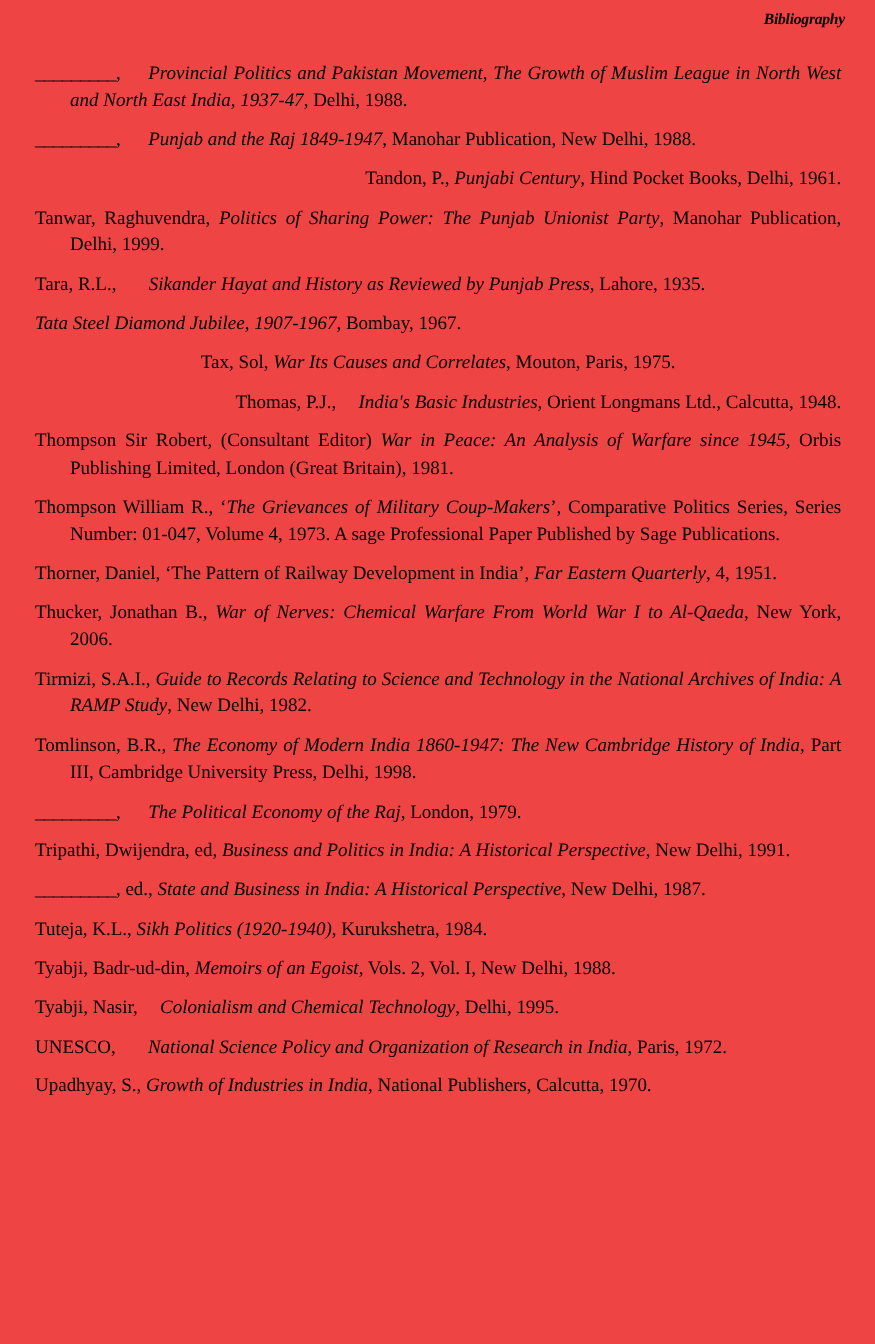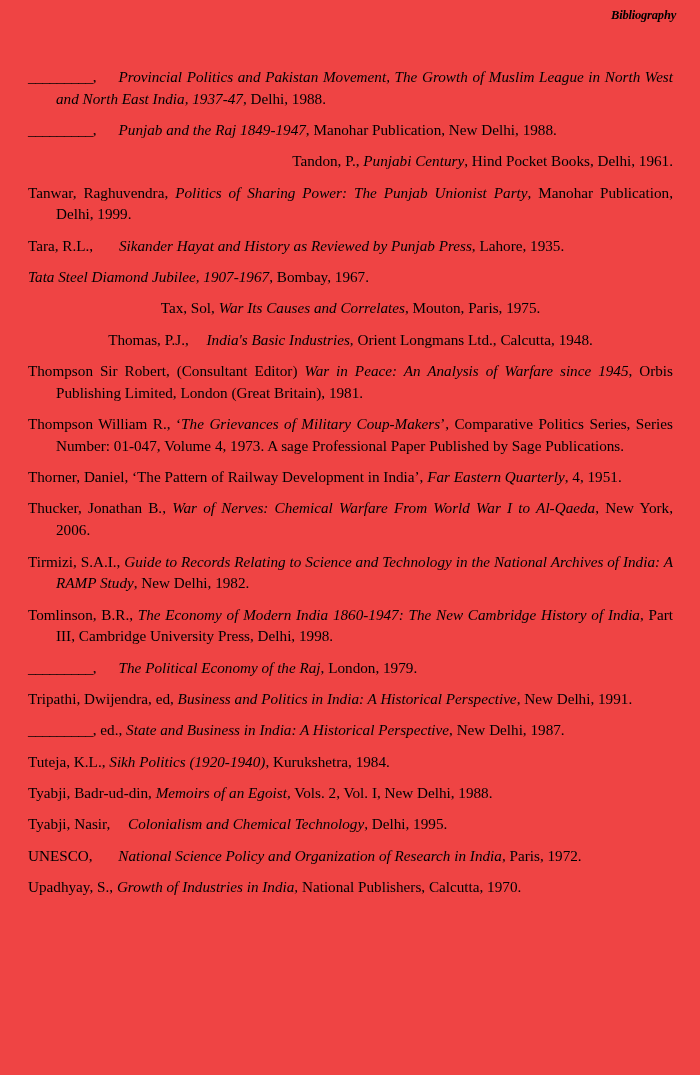--- a/index.html
+++ b/index.html
@@ -23,21 +23,21 @@
     right: 24px;
     font-family: "Liberation Serif", "DejaVu Serif", serif;
     font-weight: bold;
     font-style: italic;
     font-size: 12.5px;
     letter-spacing: -0.2px;
     color: #000;
   }
   .body-block {
     position: absolute;
-    top: 66px;
+    top: 48px;
     left: 28px;
     width: 645px;
   }
   .entry {
     font-size: 15.2px;
     line-height: 21.8px;
     text-align: justify;
     text-justify: inter-word;
     margin: 0 0 9.5px 0;
     padding-left: 28px;
@@ -95,21 +95,21 @@
     </p>
 
     <p class="entry" style="text-align:left">
       <i>Tata Steel Diamond Jubilee, 1907-1967</i><span>, Bombay, 1967.</span>
     </p>
 
     <p class="entry" style="text-align:center">
       <span>Tax, Sol, </span><i>War Its Causes and Correlates</i><span>, Mouton, Paris, 1975.</span>
     </p>
 
-    <p class="entry" style="text-align:center">
+    <p class="entry" style="text-align:right">
       <span>Thomas, P.J., </span><span class="gap-sm"></span><i>India's Basic Industries,</i><span> Orient Longmans Ltd., Calcutta, 1948.</span>
     </p>
 
     <p class="entry">
       <span>Thompson Sir Robert, (Consultant Editor) </span><i>War in Peace: An Analysis of Warfare since 1945</i><span>, Orbis Publishing Limited, London (Great Britain), 1981.</span>
     </p>
 
     <p class="entry">
       <span>Thompson William R., ‘</span><i>The Grievances of Military Coup-Makers</i><span>’, Comparative Politics Series, Series Number: 01-047, Volume 4, 1973. A sage Professional Paper Published by Sage Publications.</span>
     </p>

